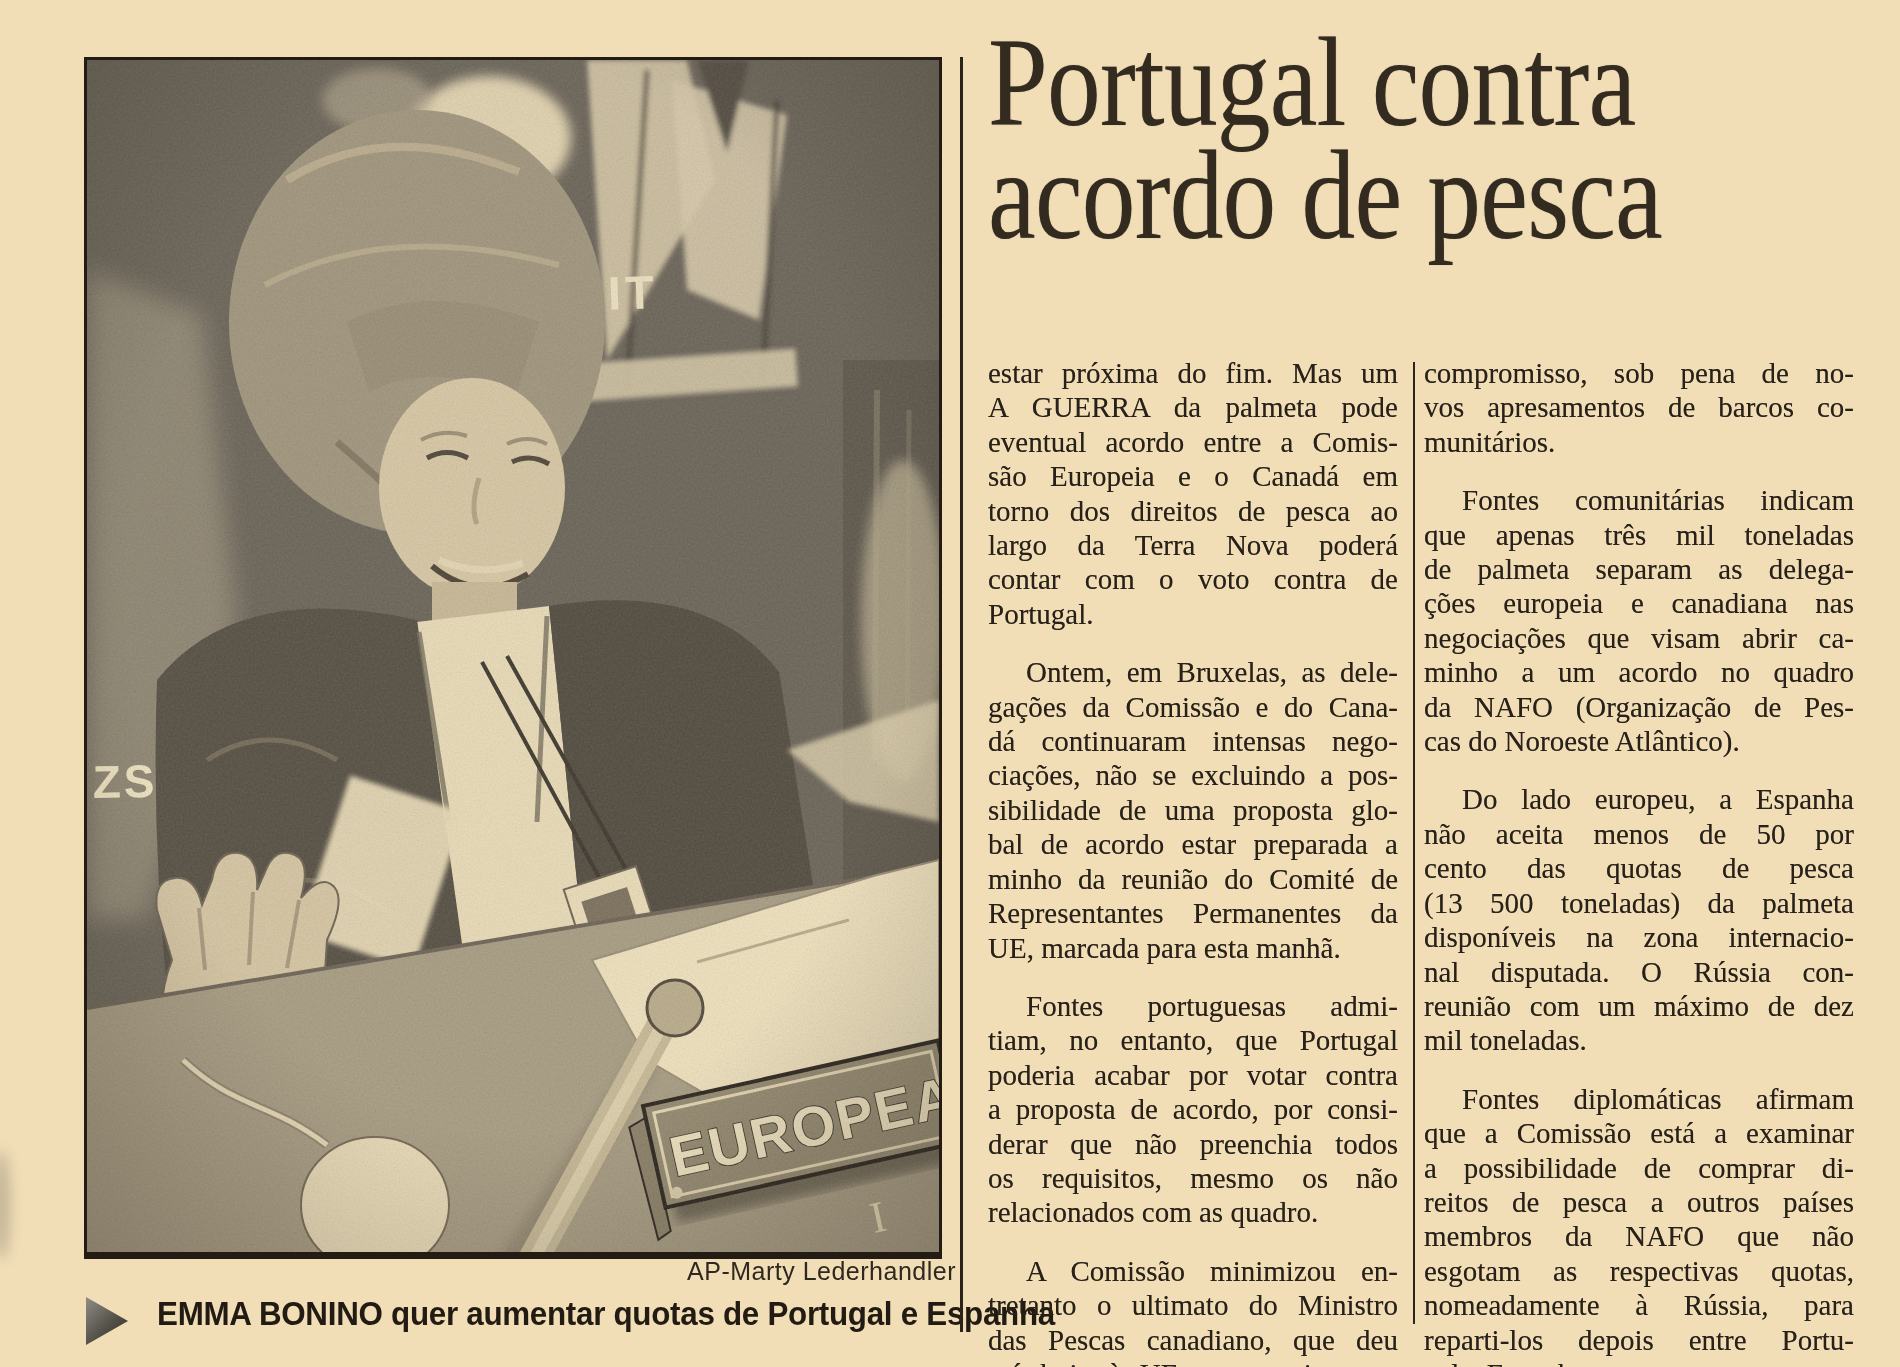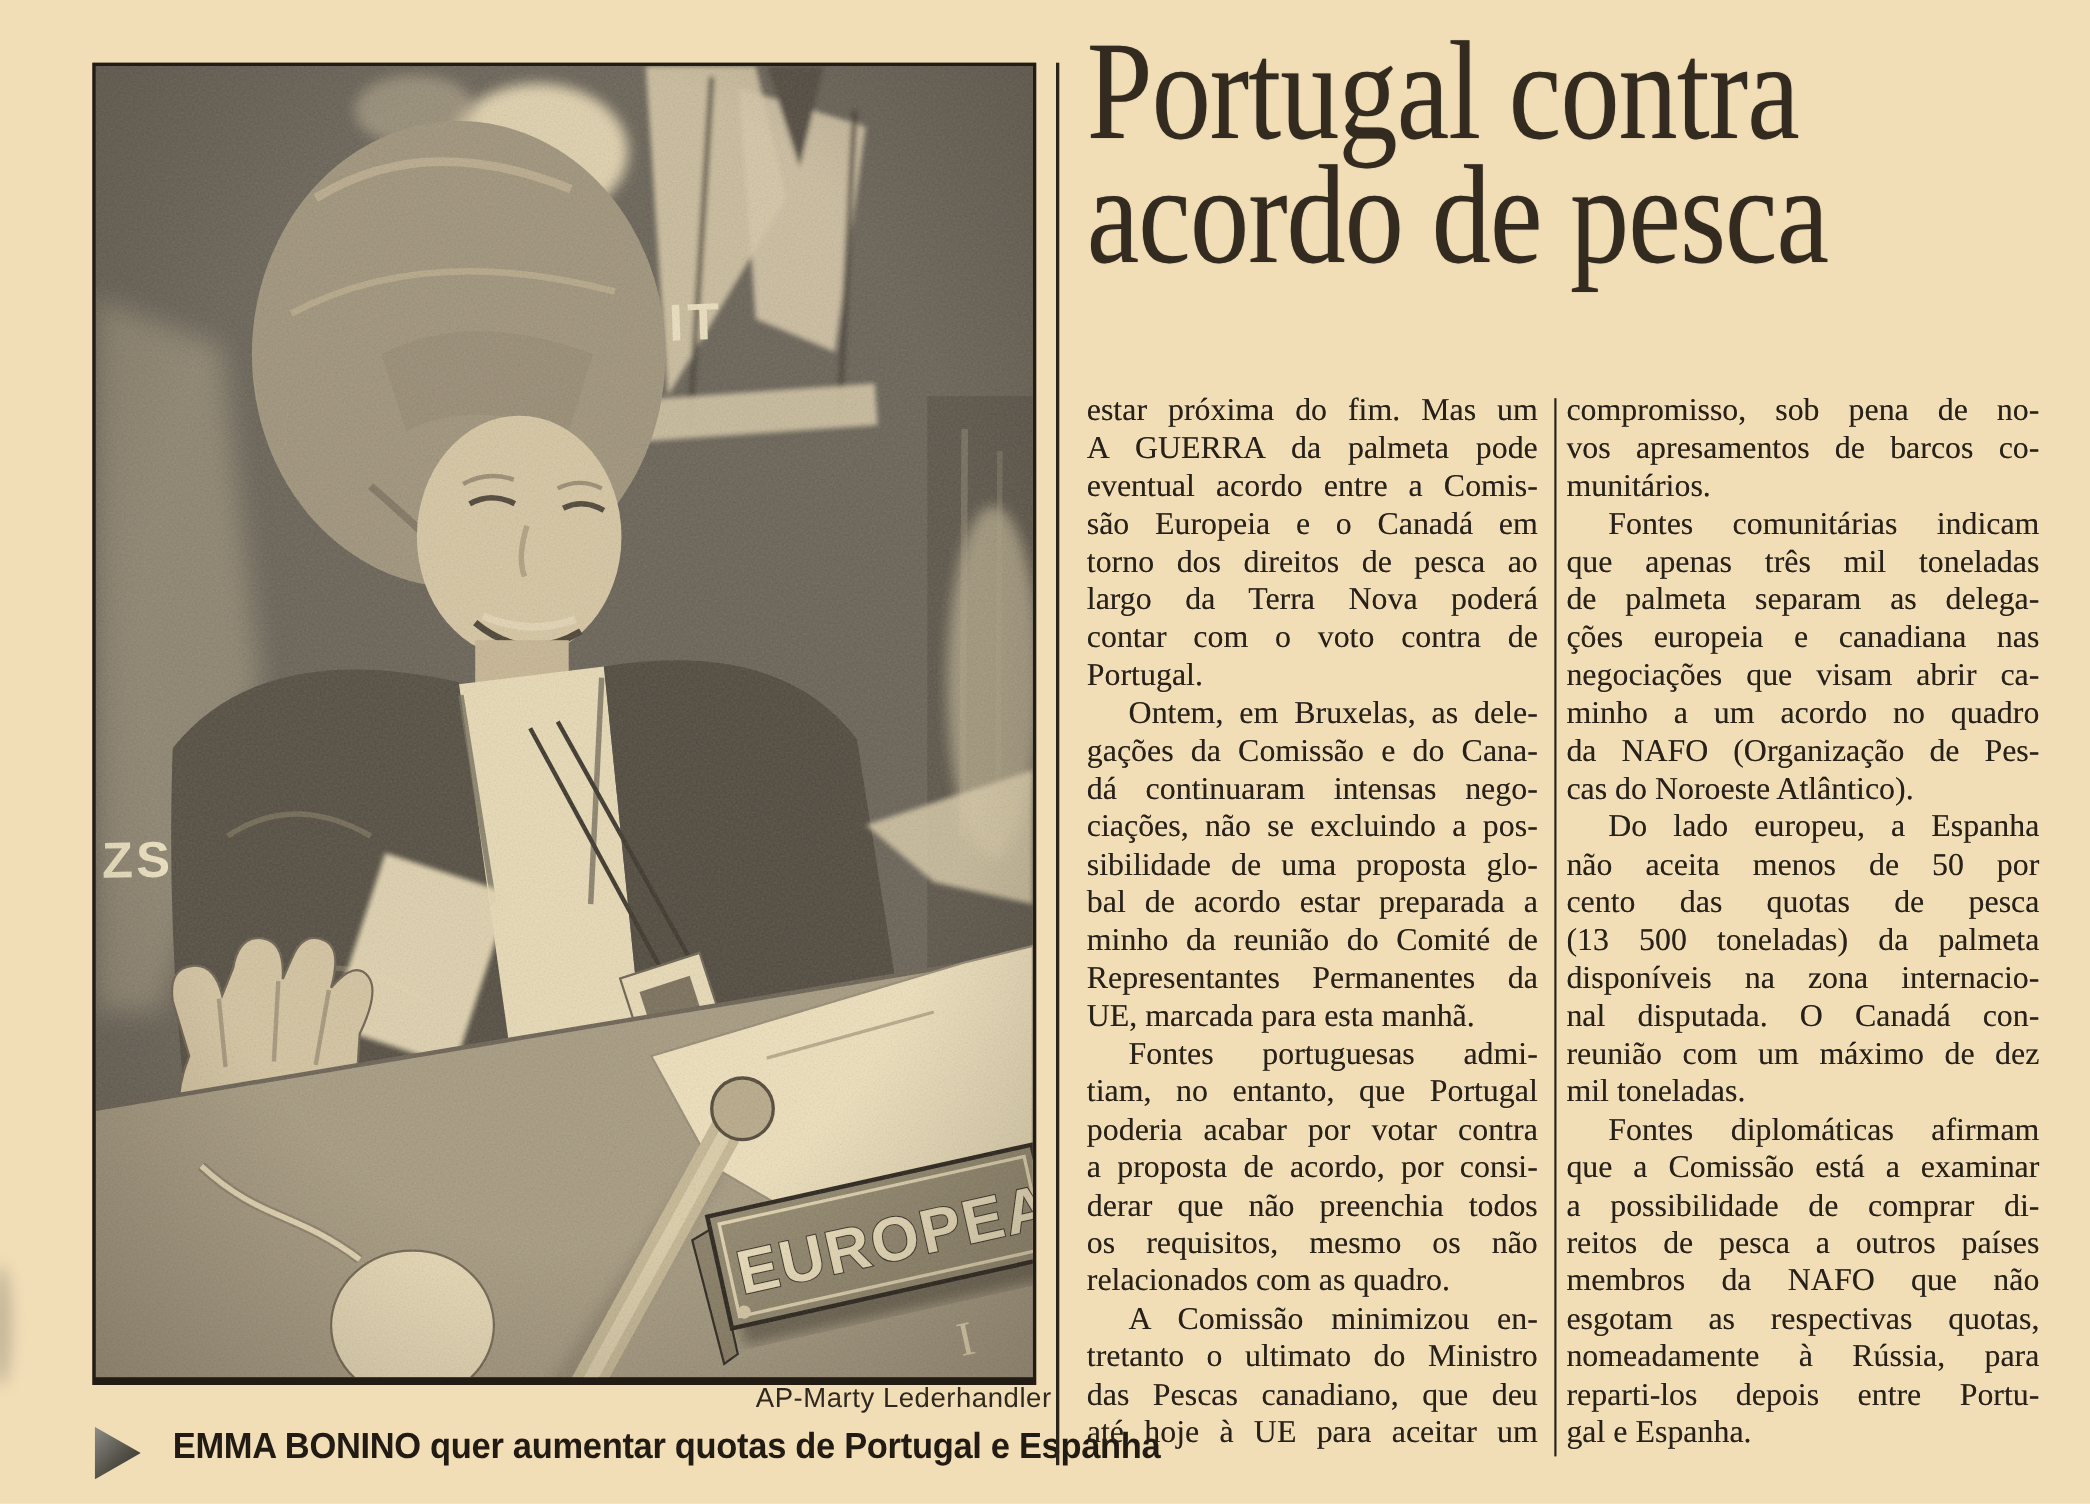--- a/index.html
+++ b/index.html
@@ -49,21 +49,21 @@
   
   .col{
     position:absolute;top:356px;
     font-size:29px;color:#27211a;
     text-shadow:0 0 0.6px rgba(43,36,26,.5);
   }
   .col1{left:988px;width:410px;}
   .col2{left:1424px;width:430px;}
   .tline{line-height:34.4px;white-space:normal;}
   .just{text-align:justify;text-align-last:justify;-moz-text-align-last:justify;}
-  .ind{text-indent:38px;}
+  .ind{text-indent:38px;margin-top:24px;}
   
   .smudge{
     position:absolute;left:-8px;top:1150px;width:18px;height:110px;
     background:#8a8070;border-radius:50%;filter:blur(7px);opacity:.45;
   }
 </style>
 </head>
 <body>
 
 <div class="page">
@@ -264,21 +264,21 @@
         <div class="tline just">minho a um acordo no quadro</div>
         <div class="tline just">da NAFO (Organização de Pes-</div>
         <div class="tline">cas do Noroeste Atlântico).</div>
       </div>
       <div>
         <div class="tline just ind">Do lado europeu, a Espanha</div>
         <div class="tline just">não aceita menos de 50 por</div>
         <div class="tline just">cento das quotas de pesca</div>
         <div class="tline just">(13 500 toneladas) da palmeta</div>
         <div class="tline just">disponíveis na zona internacio-</div>
-        <div class="tline just">nal disputada. O Canadá con-</div>
+        <div class="tline just">nal disputada. O Rússia con-</div>
         <div class="tline just">reunião com um máximo de dez</div>
         <div class="tline">mil toneladas.</div>
       </div>
       <div>
         <div class="tline just ind">Fontes diplomáticas afirmam</div>
         <div class="tline just">que a Comissão está a examinar</div>
         <div class="tline just">a possibilidade de comprar di-</div>
         <div class="tline just">reitos de pesca a outros países</div>
         <div class="tline just">membros da NAFO que não</div>
         <div class="tline just">esgotam as respectivas quotas,</div>

